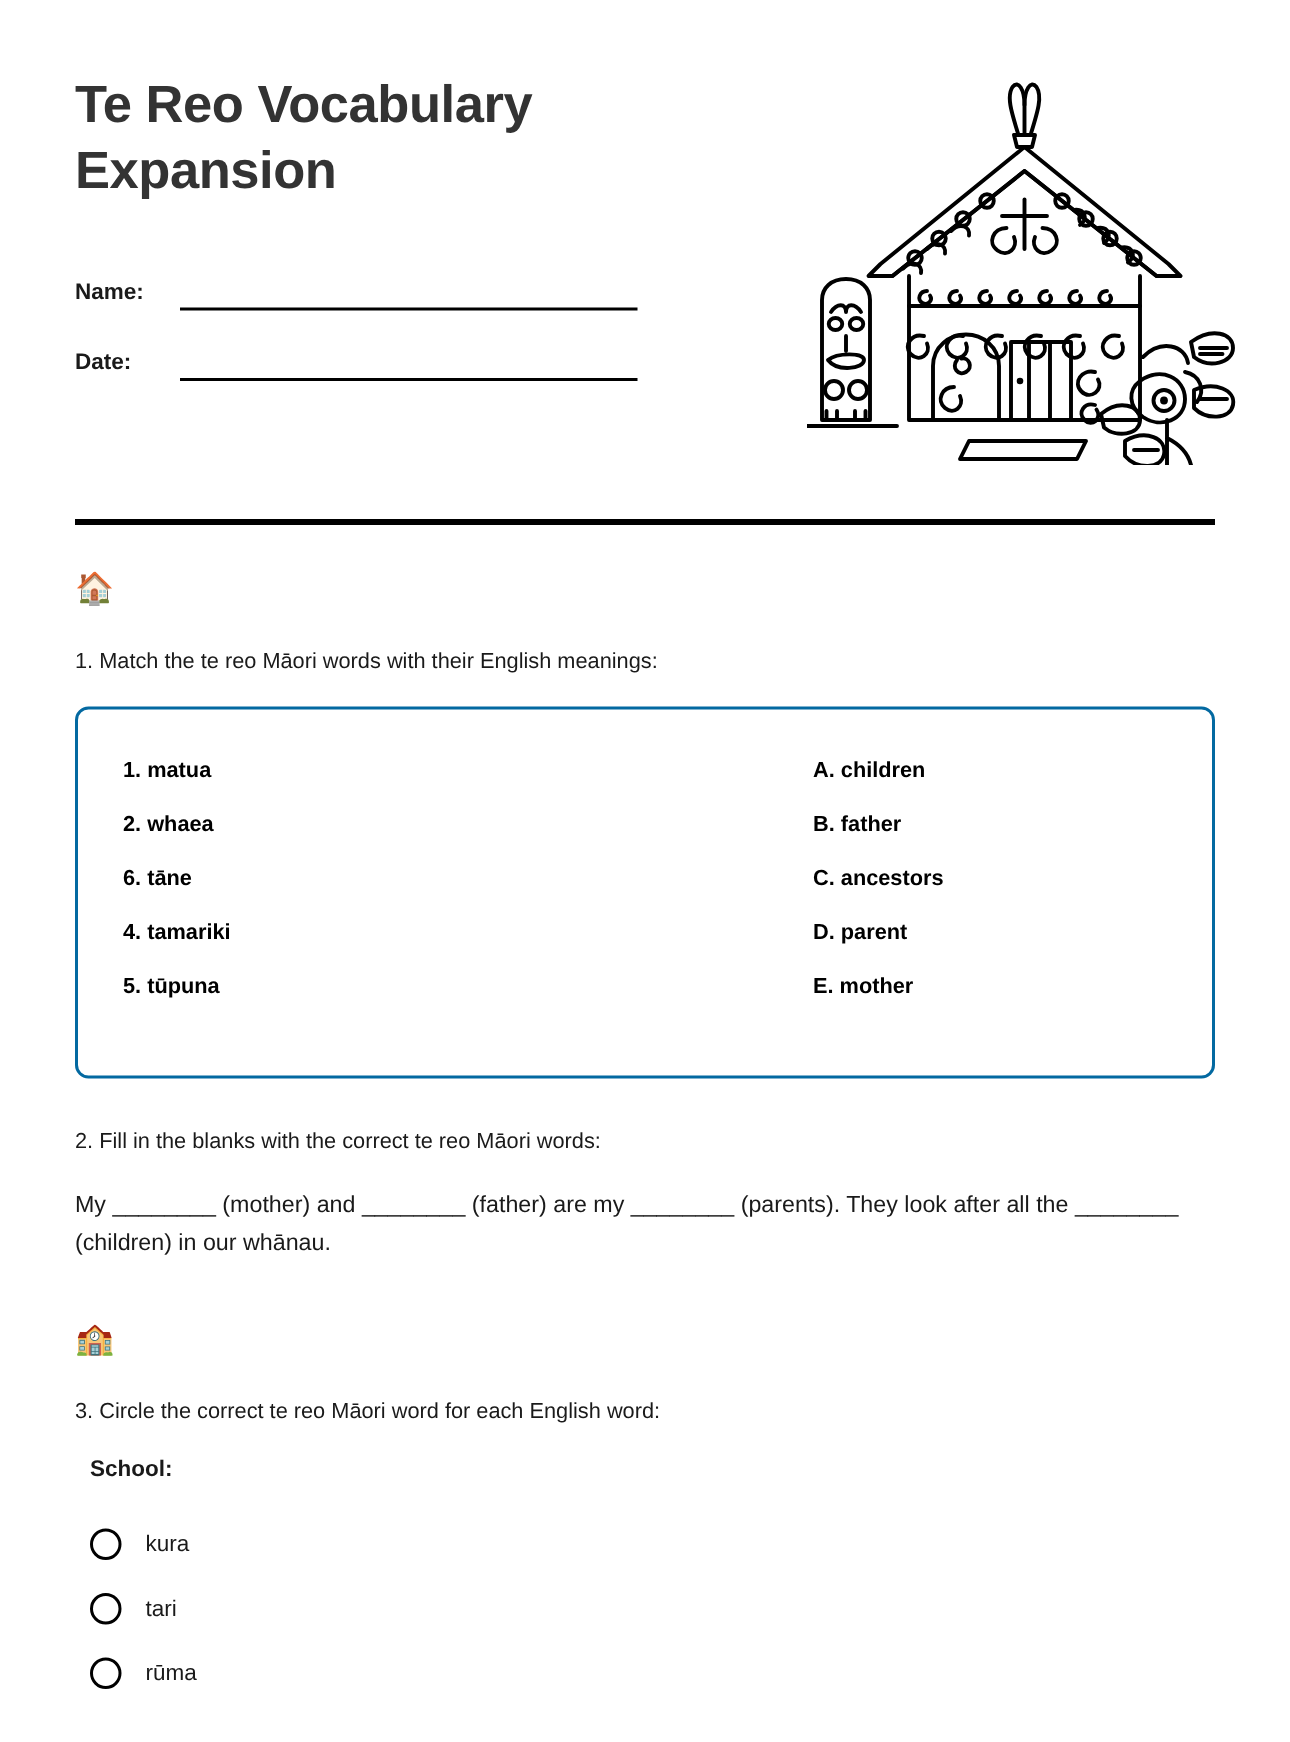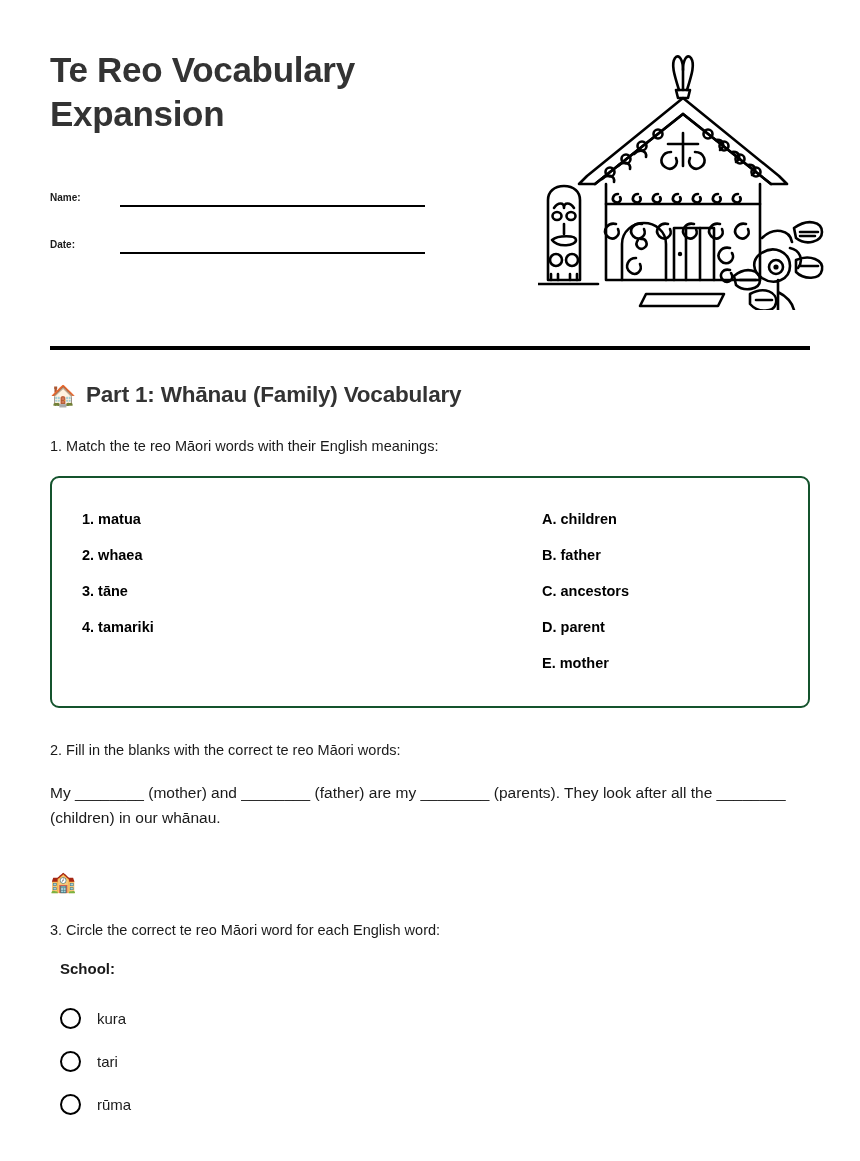--- a/index.html
+++ b/index.html
@@ -47,21 +47,21 @@
     left: 0;
     top: 160px;
     width: 375px;
   }
   .field-row {
     display: flex;
     align-items: flex-end;
     height: 47px;
   }
   .field-label {
-    font-size: 10px;
+    font-size: 15px;
     font-weight: bold;
     color: #1a1a1a;
     width: 70px;
     padding-bottom: 4px;
     flex: none;
   }
   .field-line {
     flex: 1;
     height: 0;
     border-bottom: 2px solid #000000;
@@ -114,23 +114,23 @@
 
   .prompt {
     font-size: 14.5px;
     font-weight: normal;
     color: #1a1a1a;
     margin: 0 0 22px 0;
   }
 
   
   .match-box {
-    border: 2px solid #14532d;
+    border: 2px solid #0369a1;
     border-radius: 9px;
-    padding: 34px 30px 34px 30px;
+    padding: 34px 30px 50px 30px;
     box-sizing: border-box;
     display: flex;
     margin-bottom: 34px;
   }
   .match-col {
     display: flex;
     flex-direction: column;
     gap: 20px;
   }
   .match-col.left { width: 460px; flex: none; }
@@ -295,31 +295,31 @@
       </svg>
     </div>
   </div>
 
   <div class="divider"></div>
 
   <div class="content">
 
     <div class="section-head">
       <span class="emoji">🏠</span>
-      <span>Part 1: Whānau (Family) Vocabulary</span>
     </div>
 
     <p class="prompt">1. Match the te reo Māori words with their English meanings:</p>
 
     <div class="match-box">
       <div class="match-col left">
         <div class="match-item">1. matua</div>
         <div class="match-item">2. whaea</div>
-        <div class="match-item">3. tāne</div>
+        <div class="match-item">6. tāne</div>
         <div class="match-item">4. tamariki</div>
+        <div class="match-item">5. tūpuna</div>
       </div>
       <div class="match-col right">
         <div class="match-item">A. children</div>
         <div class="match-item">B. father</div>
         <div class="match-item">C. ancestors</div>
         <div class="match-item">D. parent</div>
         <div class="match-item">E. mother</div>
       </div>
     </div>
 

